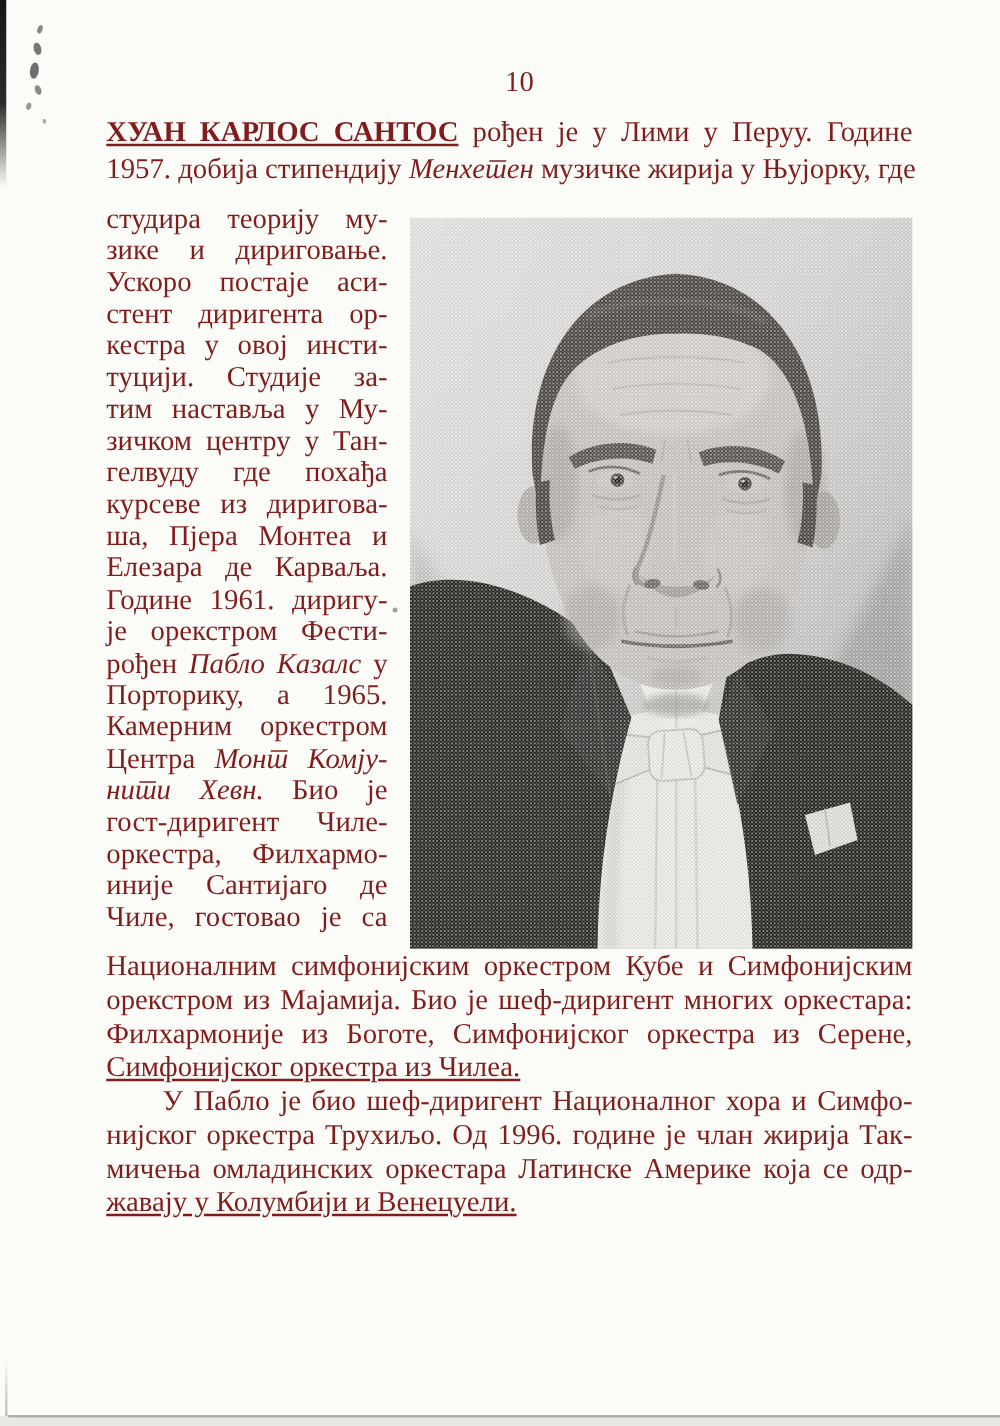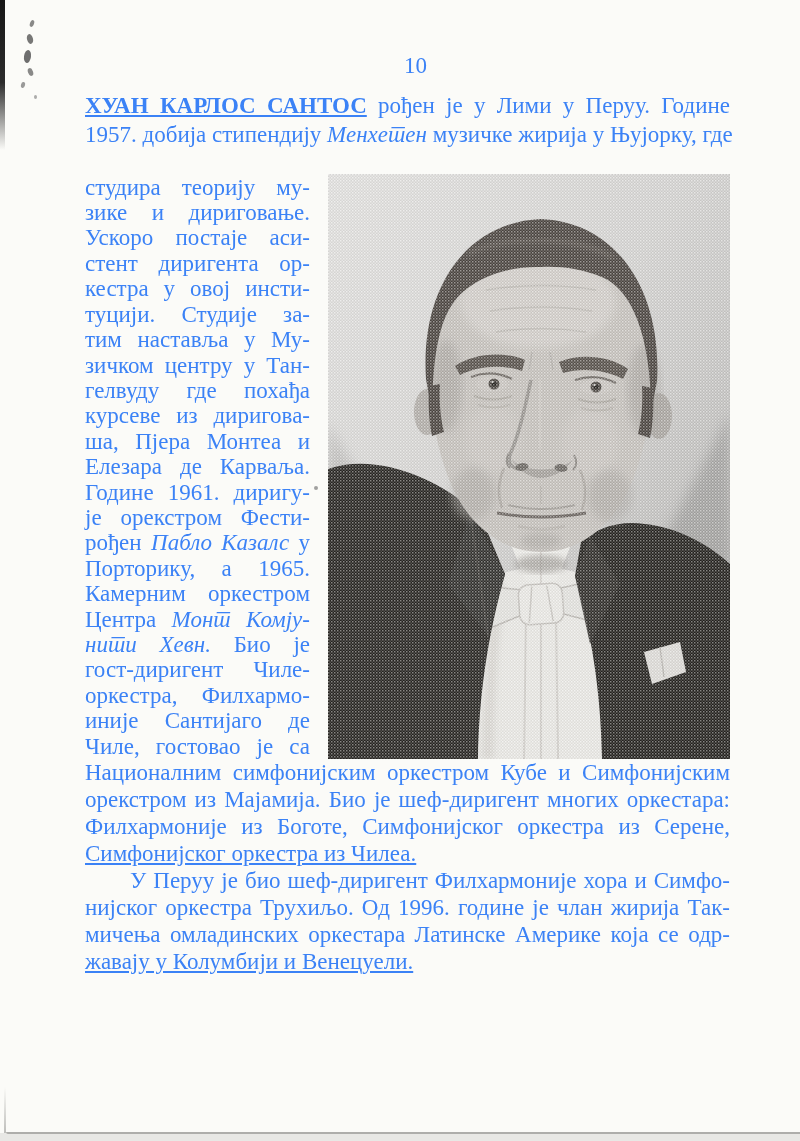--- a/index.html
+++ b/index.html
@@ -3,38 +3,38 @@
 <meta charset="utf-8">
 <title>Page 10</title>
 <style>
   html, body { margin: 0; padding: 0; background: #e9e9e6; }
   .page {
     position: relative;
     width: 800px; height: 1141px;
     background: #fbfbf8;
     overflow: hidden;
     font-family: "Liberation Serif", "DejaVu Serif", serif;
-    color: #3b82f6;
+    color: #7f1d1d;
   }
   .content { margin-left: 85px; width: 645px; }
   .page-number {
     margin: 0; padding-top: 52px;
     text-align: center; text-indent: 16px;
     font-size: 23px; line-height: 27px;
   }
   .intro { margin-top: 12px; font-size: 23px; line-height: 29px; }
   .line {
     text-align: justify; text-align-last: justify;
     white-space: nowrap;
   }
   .line.no-j { text-align-last: left; text-decoration: underline; }
   .line.indent { text-indent: 45px; }
   .line .b { font-weight: bold; text-decoration: underline; }
   .line .i { font-style: italic; }
-  .photo-row { display: flex; align-items: flex-end; }
+  .photo-row { display: flex; align-items: center; }
   .col-left {
     flex: 0 0 225px; width: 225px;
     font-size: 23px; line-height: 25.4px;
   }
   .photo {
     flex: 0 0 402px; margin: 25px 0 0 auto;
     width: 402px; height: 585px;
   }
   .photo svg { display: block; width: 402px; height: 585px; }
   .para { font-size: 23px; line-height: 27px; }
@@ -239,21 +239,21 @@
       </figure>
     </div>
 
     <div class="para">
         <div class="line"><span>Националним симфонијским оркестром Кубе и Симфонијским</span></div>
         <div class="line"><span>орекстром из Мајамија. Био је шеф-диригент многих оркестара:</span></div>
         <div class="line"><span>Филхармоније из Боготе, Симфонијског оркестра из Серене,</span></div>
         <div class="line no-j"><span>Симфонијског оркестра из Чилеа.</span></div>
       </div>
     <div class="para">
-        <div class="line indent"><span>У Перуу је био шеф-диригент Филхармоније хора и Симфо-</span></div>
+        <div class="line indent"><span>У Пабло је био шеф-диригент Националног хора и Симфо-</span></div>
         <div class="line"><span>нијског оркестра Трухиљо. Од 1996. године је члан жирија Так-</span></div>
         <div class="line"><span>мичења омладинских оркестара Латинске Америке која се одр-</span></div>
         <div class="line no-j"><span>жавају у Колумбији и Венецуели.</span></div>
       </div>
 
   </div>
 
   <div class="sheet-bottom"></div>
   <div class="sheet-edge-line"></div>
   <div class="left-lower-edge"></div>

